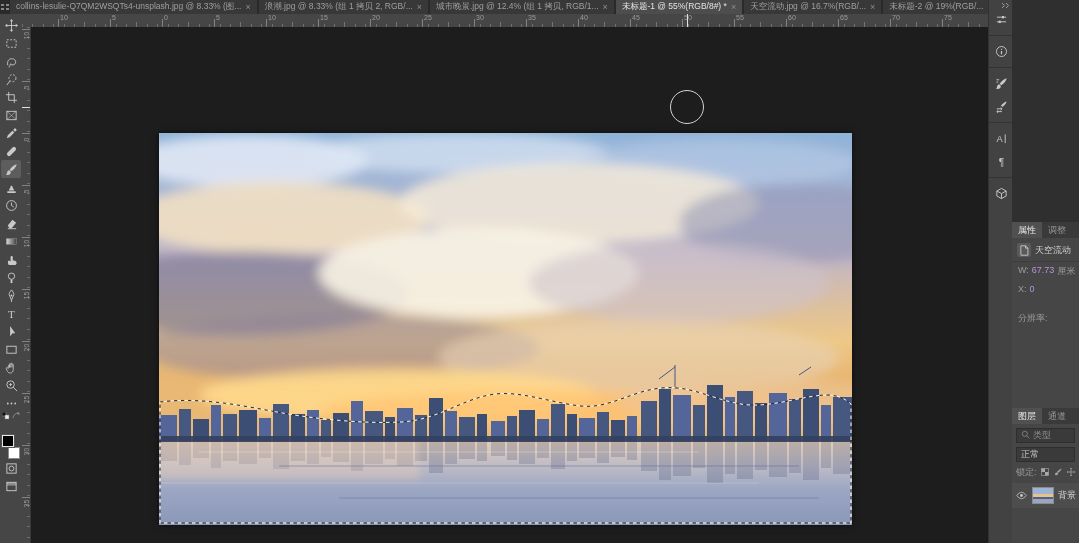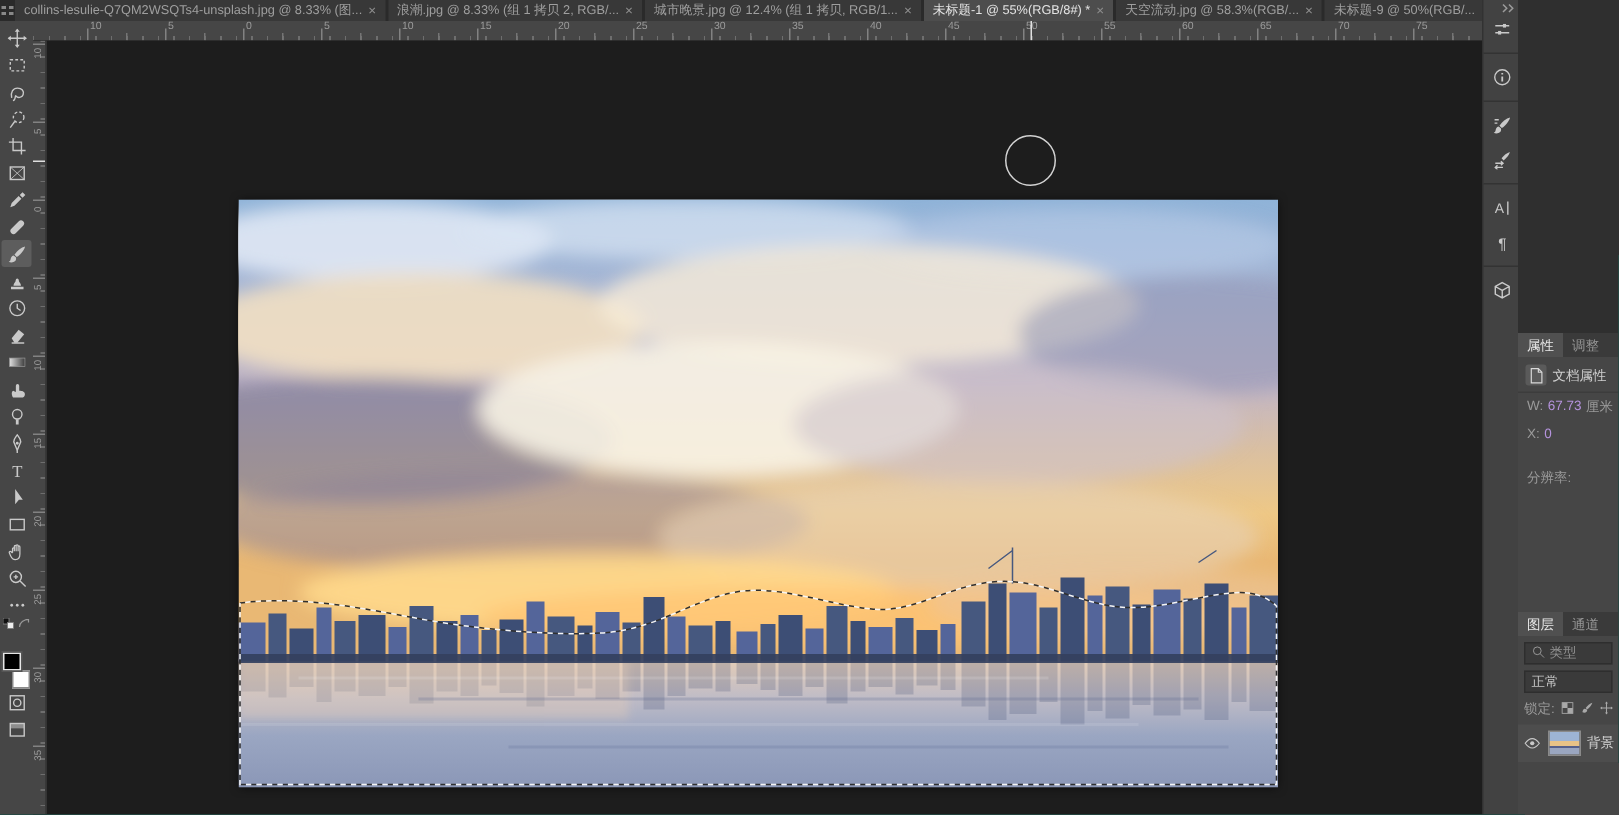--- a/index.html
+++ b/index.html
@@ -1,16 +1,16 @@
 <!DOCTYPE html>
 <html><head>
 <meta charset="utf-8">
 <style>
   html,body{margin:0;padding:0;background:#111;}
-  .app{position:relative;width:1079px;height:543px;background:#5eead4;overflow:hidden;
+  .app{position:relative;width:1079px;height:543px;background:#eab308;overflow:hidden;
        font-family:"Liberation Sans","DejaVu Sans",sans-serif;font-size:9px;color:#c3c3c3;
        -webkit-font-smoothing:antialiased;}
   
   .tabbar{position:absolute;left:0;top:0;right:91px;height:14px;background:#2a2a2a;display:flex;align-items:stretch;overflow:hidden;}
   .tab-grip{width:26px;display:flex;align-items:center;justify-content:center;color:#777;}
   .tab{display:flex;align-items:center;gap:4px;padding:0 6px;background:#383838;margin-right:2px;
        color:#9f9f9f;font-size:8.5px;white-space:nowrap;overflow:hidden;}
   .tab.active{background:#4d4d4d;color:#e3e3e3;}
   .tab-close{color:#8d8d8d;font-size:9px;line-height:9px;}
   
@@ -99,25 +99,25 @@
         </div>
         <div class="tab">
           <span class="tab-label">城市晚景.jpg @ 12.4% (组 1 拷贝, RGB/1...</span>
           <span class="tab-close">×</span>
         </div>
         <div class="tab active">
           <span class="tab-label">未标题-1 @ 55%(RGB/8#) *</span>
           <span class="tab-close">×</span>
         </div>
         <div class="tab">
-          <span class="tab-label">天空流动.jpg @ 58.3%(RGB/...</span>
+          <span class="tab-label">天空流动.jpg @ 16.7%(RGB/...</span>
           <span class="tab-close">×</span>
         </div>
         <div class="tab">
-          <span class="tab-label">未标题-9 @ 50%(RGB/...</span>
+          <span class="tab-label">未标题-2 @ 19%(RGB/...</span>
           <span class="tab-close">×</span>
         </div>
       </div>
   </div>
 
   <div class="toolbar">
     <div style="height:2px;"></div>
     <div id="tools" style="display:flex;flex-direction:column;align-items:center;">
         <div class="tool">
           <svg width="13" height="13" viewBox="0 0 14 14">
@@ -572,21 +572,21 @@
         <span class="ptab active">属性</span>
         <span class="ptab">调整</span>
       </div>
       <div class="docprops-row">
         <span class="dico">
           <svg width="10" height="11" viewBox="0 0 12 14">
               <path d="M2 1h6l3 3v9H2z" fill="none" stroke="#d8d8d8"></path>
               <path d="M8 1v3h3" fill="none" stroke="#d8d8d8"></path>
             </svg>
         </span>
-        <span>文档属性</span>
+        <span>天空流动</span>
       </div>
       <div id="prop-fields">
           <div class="prow">
             <span class="pl">W:</span>
             <span class="pv">67.73</span>
             <span class="pu">厘米</span>
           </div>
           <div class="prow">
             <span class="pl">X:</span>
             <span class="pv">0</span>

